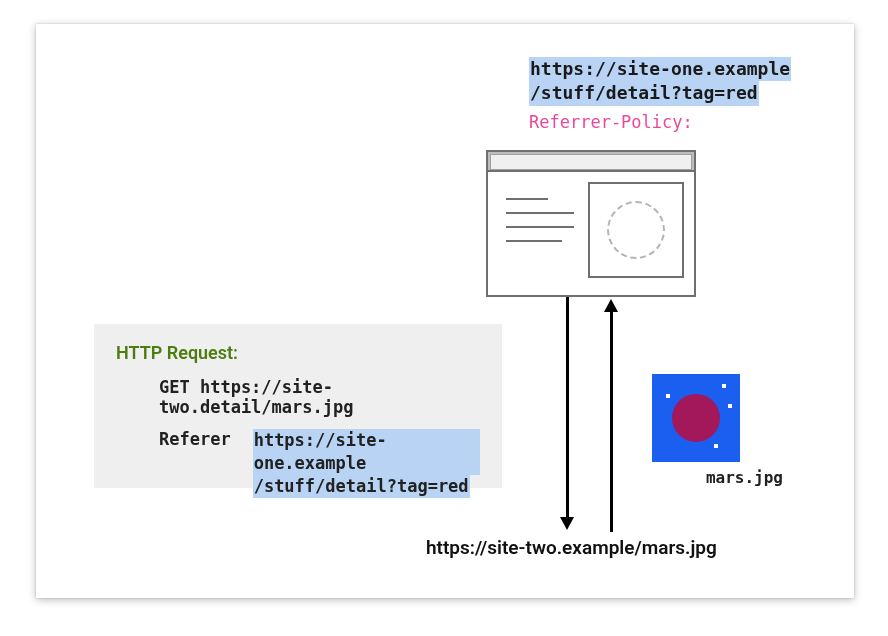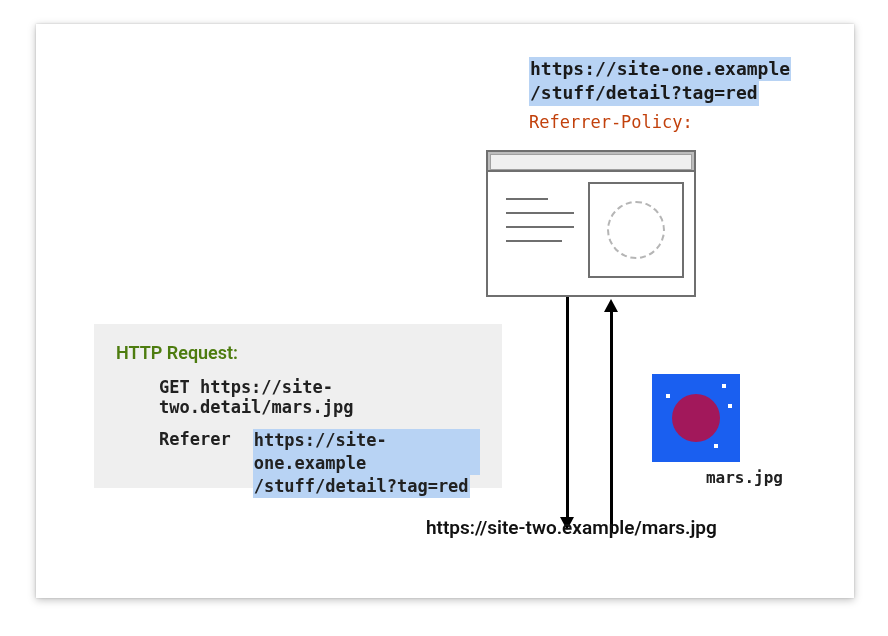--- a/index.html
+++ b/index.html
@@ -2,21 +2,21 @@
 <html><head>
 <meta charset="utf-8">
 <style>
   html,body{margin:0;padding:0;background:#fff;font-family:-apple-system,BlinkMacSystemFont,"Segoe UI",Roboto,Helvetica,Arial,sans-serif;color:#212121;}
   .stage{position:relative;width:888px;height:636px;}
   .panel{position:absolute;left:36px;top:24px;width:818px;height:574px;background:#fff;box-shadow:0 2px 8px rgba(0,0,0,.25),0 0 2px rgba(0,0,0,.18);}
   .mono{font-family:ui-monospace,SFMono-Regular,Menlo,Consolas,monospace;padding-left:43px;}
   .hl{background:#b8d3f4;display:inline-block;line-height:1.35;padding:0 1px;}
   .url-top{position:absolute;left:450px;top:33px;font-size:18px;font-weight:700;color:#1a1a1a;}
   .url-top div{display:block;}
-  .policy{position:absolute;left:450px;top:88px;font-size:17px;font-weight:400;color:#c2410c;}
+  .policy{position:absolute;left:450px;top:88px;font-size:17px;font-weight:400;color:#ec4899;}
   .policy div{line-height:1.25;}
   
   .browser{position:absolute;left:450px;top:126px;width:210px;height:147px;}
   .browser .chrome{height:22px;background:#bdbdbd;border:2px solid #6f6f6f;box-sizing:border-box;}
   .browser .addr{height:14px;margin:2px;background:#f0f0f0;border:1px solid #a0a0a0;}
   .browser .body{border:2px solid #6f6f6f;border-top:0;height:125px;background:#fff;position:relative;box-sizing:border-box;}
   .browser .lines{position:absolute;left:18px;top:26px;width:72px;}
   .browser .lines span{display:block;height:2px;background:#6f6f6f;margin-bottom:12px;}
   .browser .lines span:nth-child(1){width:42px;}
   .browser .lines span:nth-child(2){width:68px;}
@@ -37,21 +37,21 @@
   .http .hlblock{font-size:17px;}
   
   .mars{position:absolute;left:616px;top:350px;width:88px;height:88px;background:#1a5ff0;}
   .mars .planet{position:absolute;left:20px;top:20px;width:48px;height:48px;border-radius:50%;background:#a2185b;}
   .mars .dot{position:absolute;width:4px;height:4px;background:#fff;}
   .mars .d1{left:14px;top:20px;}
   .mars .d2{left:70px;top:10px;}
   .mars .d3{left:76px;top:30px;}
   .mars .d4{left:62px;top:70px;}
   .mars-label{position:absolute;left:616px;top:444px;width:88px;text-align:right;font-size:16px;font-weight:700;}
-  .bottom-url{position:absolute;left:390px;top:492px;font-size:19px;font-weight:600;color:#111;}
+  .bottom-url{position:absolute;left:390px;top:512px;font-size:19px;font-weight:600;color:#111;}
 </style>
 </head>
 <body>
 
 <div class="stage">
   <div class="panel">
 
     <div class="url-top mono">
       <div><span class="hl">https://site-one.example</span></div>
       <div><span class="hl">/stuff/detail?tag=red</span></div>

